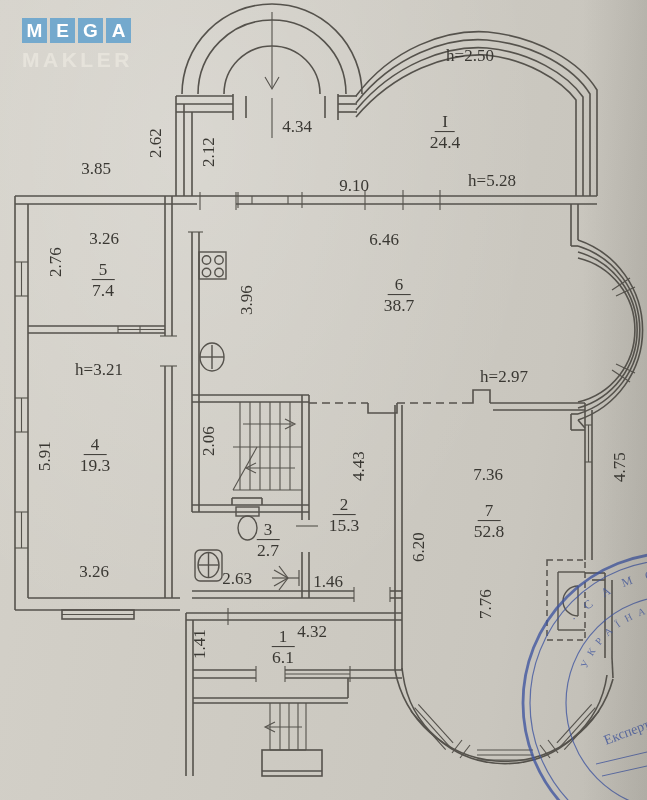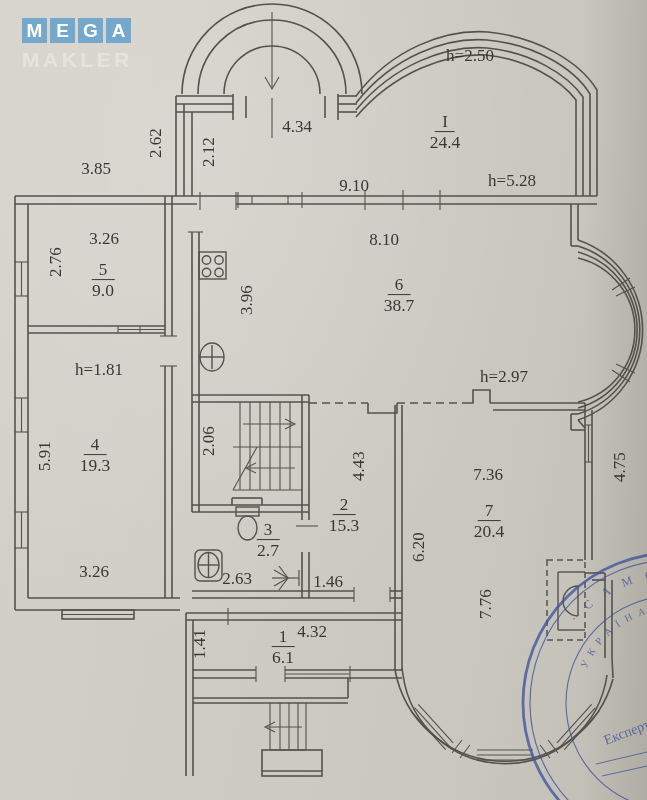--- a/index.html
+++ b/index.html
@@ -356,69 +356,69 @@
       </text>
       <text x="606" y="745" font-size="14" transform="rotate(-21 606 745)">Експерт</text>
       <line x1="596" y1="764" x2="647" y2="752" stroke-width="1"></line>
       <line x1="602" y1="776" x2="647" y2="766" stroke-width="1"></line>
     </g>
   </svg>
 
   <div>
 
     <div class="lbl" style="left:470px;top:56px">h=2.50</div>
-    <div class="lbl" style="left:512px;top:181px">h=5.28</div>
-    <div class="lbl" style="left:99px;top:370px">h=1.81</div>
+    <div class="lbl" style="left:492px;top:181px">h=5.28</div>
+    <div class="lbl" style="left:99px;top:370px">h=3.21</div>
     <div class="lbl" style="left:504px;top:377px">h=2.97</div>
 
     <div class="lbl" style="left:297px;top:127px">4.34</div>
     <div class="lbl rot" style="left:156px;top:143px">2.62</div>
     <div class="lbl rot" style="left:209px;top:152px">2.12</div>
     <div class="lbl" style="left:96px;top:169px">3.85</div>
     <div class="lbl" style="left:354px;top:186px">9.10</div>
     <div class="lbl" style="left:104px;top:239px">3.26</div>
     <div class="lbl rot" style="left:56px;top:262px">2.76</div>
-    <div class="lbl" style="left:384px;top:240px">8.10</div>
+    <div class="lbl" style="left:384px;top:240px">6.46</div>
     <div class="lbl rot" style="left:247px;top:300px">3.96</div>
     <div class="lbl rot" style="left:45px;top:456px">5.91</div>
     <div class="lbl" style="left:94px;top:572px">3.26</div>
     <div class="lbl rot" style="left:209px;top:441px">2.06</div>
     <div class="lbl rot" style="left:359px;top:466px">4.43</div>
     <div class="lbl" style="left:328px;top:582px">1.46</div>
     <div class="lbl" style="left:237px;top:579px">2.63</div>
     <div class="lbl" style="left:488px;top:475px">7.36</div>
     <div class="lbl rot" style="left:419px;top:547px">6.20</div>
     <div class="lbl rot" style="left:486px;top:604px">7.76</div>
     <div class="lbl rot" style="left:620px;top:467px">4.75</div>
     <div class="lbl rot" style="left:200px;top:644px">1.41</div>
     <div class="lbl" style="left:312px;top:632px">4.32</div>
 
     <div class="room-lbl" style="left:445px;top:133px">
       <div class="rn">I</div>
       <div class="ra">24.4</div>
     </div>
     <div class="room-lbl" style="left:103px;top:281px">
       <div class="rn">5</div>
-      <div class="ra">9.0</div>
+      <div class="ra">7.4</div>
     </div>
     <div class="room-lbl" style="left:399px;top:296px">
       <div class="rn">6</div>
       <div class="ra">38.7</div>
     </div>
     <div class="room-lbl" style="left:95px;top:456px">
       <div class="rn">4</div>
       <div class="ra">19.3</div>
     </div>
     <div class="room-lbl" style="left:344px;top:516px">
       <div class="rn">2</div>
       <div class="ra">15.3</div>
     </div>
     <div class="room-lbl" style="left:489px;top:522px">
       <div class="rn">7</div>
-      <div class="ra">20.4</div>
+      <div class="ra">52.8</div>
     </div>
     <div class="room-lbl" style="left:268px;top:541px">
       <div class="rn">3</div>
       <div class="ra">2.7</div>
     </div>
     <div class="room-lbl" style="left:283px;top:648px">
       <div class="rn">1</div>
       <div class="ra">6.1</div>
     </div>
   </div>

